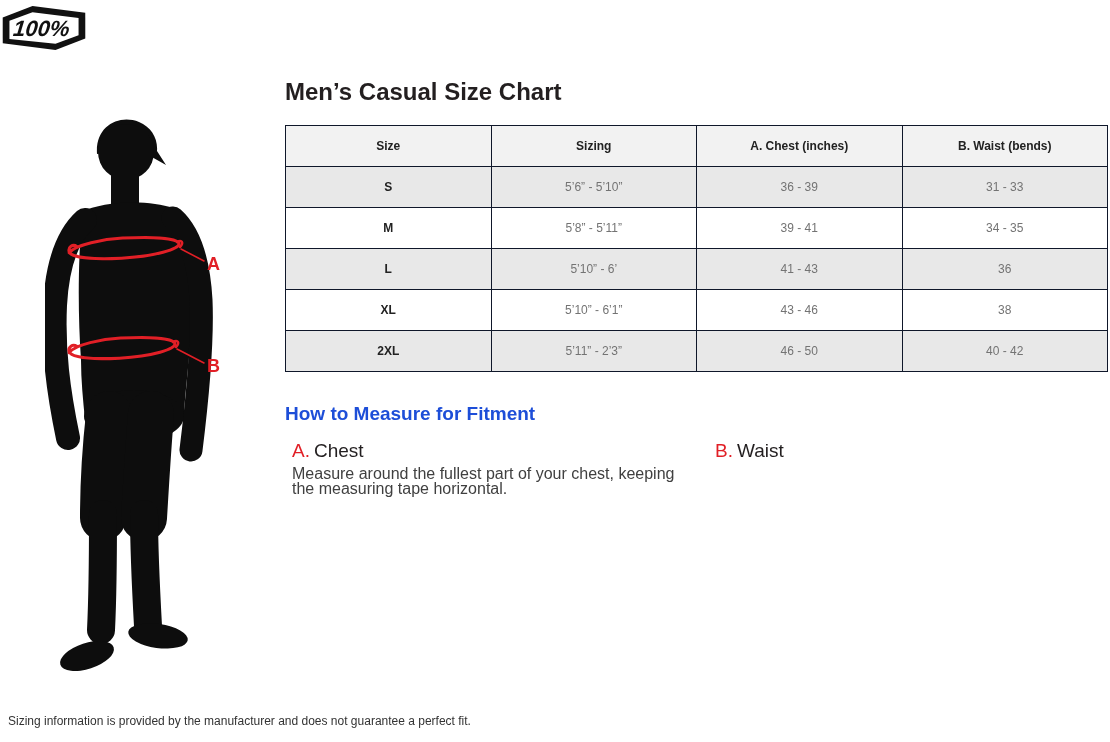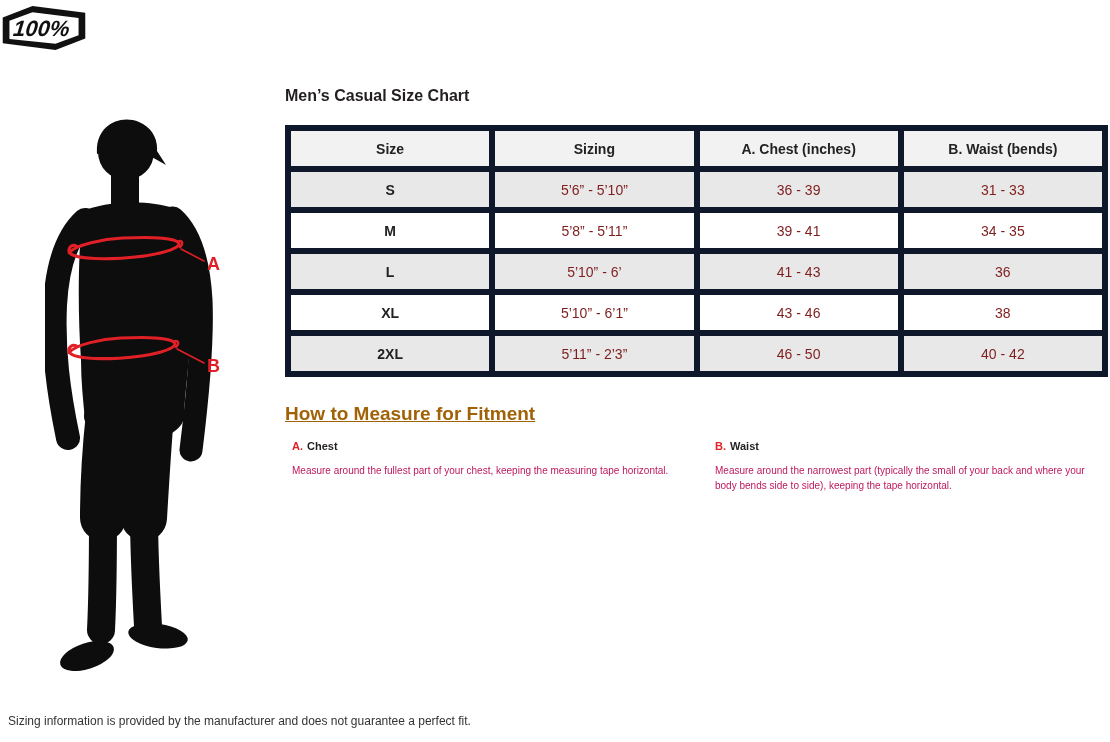--- a/index.html
+++ b/index.html
@@ -14,56 +14,56 @@
   }
 
   
   .logo { position: absolute; left: 0; top: 4px; width: 88px; height: 48px; }
 
   
   .figure { position: absolute; left: 45px; top: 118px; width: 190px; height: 570px; }
 
   
   .chart-title {
-    position: absolute; left: 285px; top: 87px;
-    font-size: 16px; font-weight: bold; color: #231f20;
+    position: absolute; left: 285px; top: 78px;
+    font-size: 24px; font-weight: bold; color: #231f20;
   }
   table.size-table {
     position: absolute; left: 285px; top: 125px; width: 823px;
     border-collapse: collapse; table-layout: fixed;
     border: 1px solid #b0b0b0;
   }
   .size-table th, .size-table td {
-    border: 6px solid #0f172a;
+    border: 1px solid #0f172a;
     height: 41px;
     text-align: center;
     vertical-align: middle;
-    font-size: 14px;
+    font-size: 12px;
   }
   .size-table th { background: #f2f2f2; font-weight: bold; color: #222; }
-  .size-table td { color: #7f1d1d; }
+  .size-table td { color: #737373; }
   .size-table td.size-col { font-weight: bold; color: #222; }
   .size-table tr.stripe td { background: #e8e8e8; }
   .size-table tr.plain td { background: #ffffff; }
 
   
   .measure-title {
     position: absolute; left: 285px; top: 403px;
-    font-size: 19px; font-weight: bold; color: #a16207; text-decoration: underline;
+    font-size: 19px; font-weight: bold; color: #1d4ed8;
   }
   .measure-cols {
     position: absolute; left: 292px; top: 440px; width: 816px;
     display: flex;
   }
   .measure-item { width: 405px; }
   .measure-item.item-b { margin-left: 18px; width: 393px; }
-  .measure-head { font-size: 11px; font-weight: bold; color: #231f20; }
+  .measure-head { font-size: 19px; font-weight: normal; color: #231f20; }
   .measure-letter { color: #e11f26; margin-right: 4px; }
   .measure-desc {
-    margin-top: 11px; font-size: 10px; color: #be185d; line-height: 15px;
+    margin-top: 4px; font-size: 16px; color: #404040; line-height: 15px;
   }
 
   
   .footer {
     position: absolute; left: 8px; top: 714px;
     font-size: 12px; color: #333; line-height: 14px;
   }
 </style>
 </head>
 <body>
@@ -178,21 +178,20 @@
     <div class="measure-item item-a">
       <div class="measure-head">
         <span class="measure-letter">A.</span><span>Chest</span>
       </div>
       <div class="measure-desc">Measure around the fullest part of your chest, keeping the measuring tape horizontal.</div>
     </div>
     <div class="measure-item item-b">
       <div class="measure-head">
         <span class="measure-letter">B.</span><span>Waist</span>
       </div>
-      <div class="measure-desc">Measure around the narrowest part (typically the small of your back and where your body bends side to side), keeping the tape horizontal.</div>
     </div>
   </div>
 
   <div class="footer">
     <div>Sizing information is provided by the manufacturer and does not guarantee a perfect fit.</div>
   </div>
 
 </div>
 
 </body></html>

